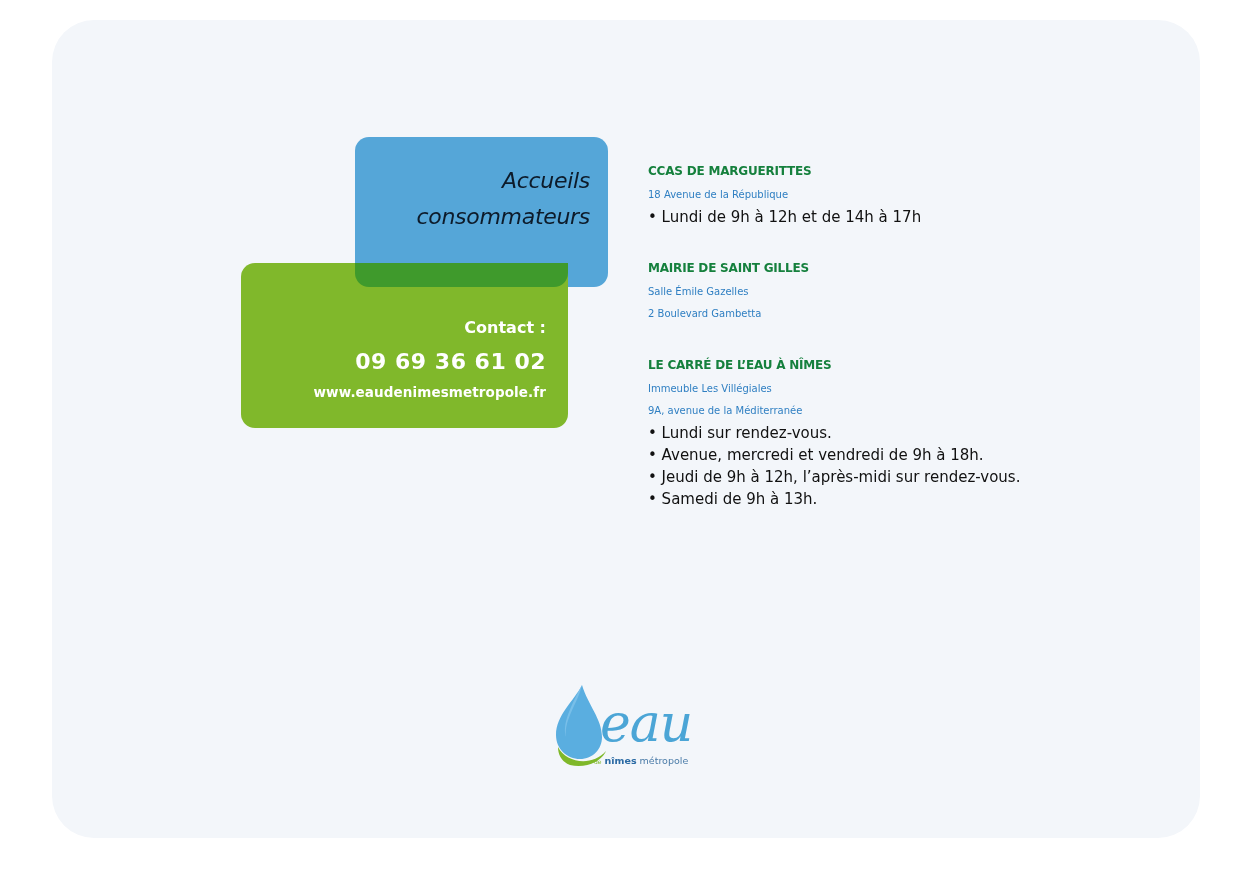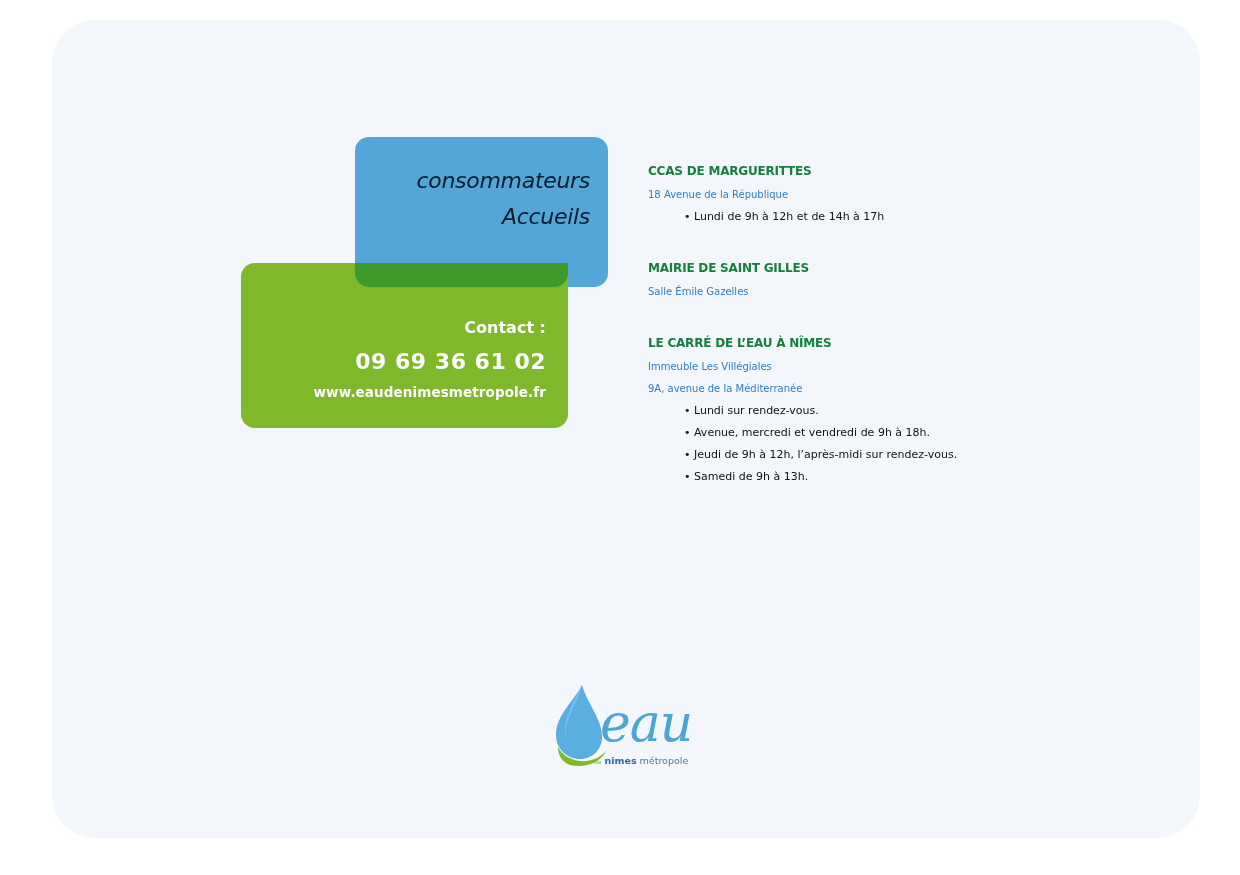--- a/index.html
+++ b/index.html
@@ -97,24 +97,23 @@
       line-height: 26px;
       color: #15803d;
       letter-spacing: -0.2px;
     }
     .loc-addr {
       font-size: 10px;
       line-height: 22px;
       color: #2f7fc2;
     }
     .loc-hours {
-      font-size: 11px;
+      font-size: 15px;
       line-height: 22px;
       color: #111111;
-      margin-left: 36px;
     }
     .logo {
       position: absolute;
       left: 552px;
       top: 685px;
       width: 150px;
       height: 90px;
     }
     .logo-eau {
       position: absolute;
@@ -148,39 +147,40 @@
 </head>
 <body>
 
 <div class="card"></div>
 
 <div class="box-blue"></div>
 <div class="box-green"></div>
 <div class="box-overlap"></div>
 
 <div class="blue-title">
+  <div>Accueils</div>
   <div>consommateurs</div>
-  <div>Accueils</div>
 </div>
 
 <div class="green-text">
   <div class="contact-label">Contact :</div>
   <div class="contact-phone">09 69 36 61 02</div>
   <div class="contact-url">www.eaudenimesmetropole.fr</div>
 </div>
 
 <div class="locations">
   <div class="location">
     <div class="loc-name">CCAS DE MARGUERITTES</div>
     <div class="loc-addr">18 Avenue de la République</div>
     <div class="loc-hours">• Lundi de 9h à 12h et de 14h à 17h</div>
   </div>
   <div class="location">
     <div class="loc-name">MAIRIE DE SAINT GILLES</div>
     <div class="loc-addr">Salle Émile Gazelles</div>
+    <div class="loc-addr">2 Boulevard Gambetta</div>
   </div>
   <div class="location">
     <div class="loc-name">LE CARRÉ DE L’EAU À NÎMES</div>
     <div class="loc-addr">Immeuble Les Villégiales</div>
     <div class="loc-addr">9A, avenue de la Méditerranée</div>
     <div class="loc-hours">• Lundi sur rendez-vous.</div>
     <div class="loc-hours">• Avenue, mercredi et vendredi de 9h à 18h.</div>
     <div class="loc-hours">• Jeudi de 9h à 12h, l’après-midi sur rendez-vous.</div>
     <div class="loc-hours">• Samedi de 9h à 13h.</div>
   </div>

